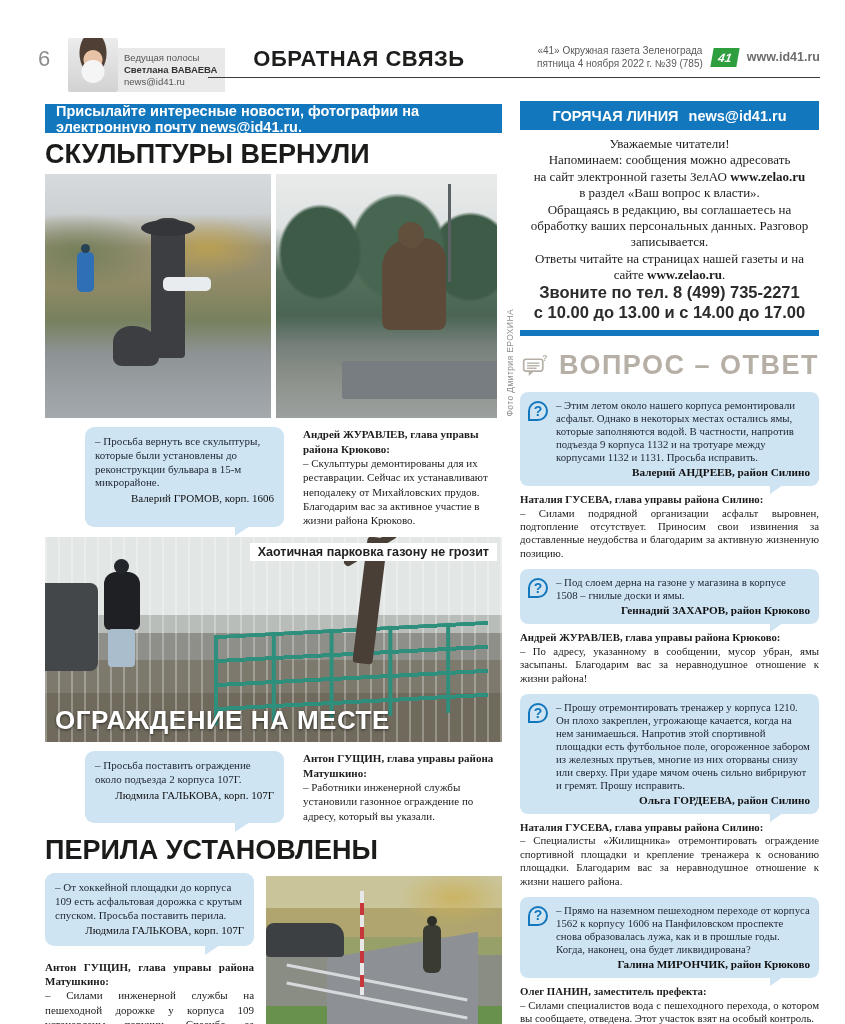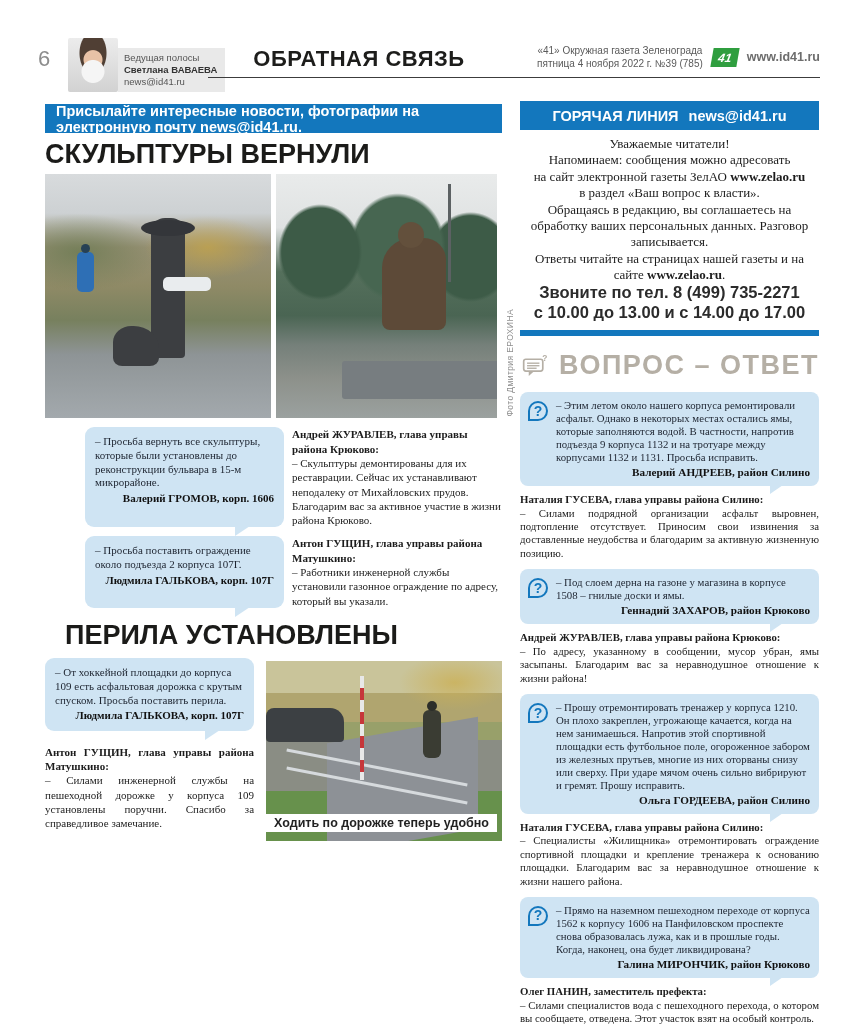--- a/index.html
+++ b/index.html
@@ -55,26 +55,26 @@
     background:
       radial-gradient(ellipse 70px 80px at 20% 32%, #3d5b47 0 55%, transparent 60%),
       radial-gradient(ellipse 80px 90px at 55% 30%, #476651 0 55%, transparent 60%),
       radial-gradient(ellipse 70px 75px at 88% 34%, #3d5b47 0 55%, transparent 60%),
       linear-gradient(180deg,#e9ebeb 0%,#dfe2e2 22%,#55705c 40%,#4a6553 58%,#75807a 70%,#8d918b 84%,#9ba19f 100%); }
   .ph-b .statue { position:absolute; left:48%; top:26%; width:64px; height:92px; background:#5d4a38; border-radius:30px 22px 8px 8px; }
   .ph-b .statue::before { content:""; position:absolute; left:16px; top:-16px; width:26px; height:26px; background:#63503c; border-radius:50%; }
   .ph-b .base { position:absolute; left:30%; bottom:8%; width:160px; height:38px; background:#777d80; border-radius:3px; }
   .ph-b .pole { position:absolute; left:78%; top:4%; width:3px; height:40%; background:#5c6163; }
 
-  .qa-row { display:flex; margin-top:9px; gap:8px;padding-left:40px; }
+  .qa-row { display:flex; margin-top:9px; gap:19px;padding-left:40px; }
   .bubble { position:relative; background:#cfe4f3; border-radius:9px; padding:8px 10px; width:199px;
     font-family:"Liberation Serif", serif; font-size:11px; color:#1d2430; line-height:1.24; }
   .bubble::after { content:""; position:absolute; right:34px; bottom:-9px; width:0; height:0;
     border-top:10px solid #cfe4f3; border-right:15px solid transparent; }
-  .bubble .author { font-weight:bold; text-align:right; margin-top:2px; color:#111; }
+  .bubble .author { font-weight:normal; text-align:right; margin-top:2px; color:#111; }
   .qa-answer { flex:1; font-family:"Liberation Serif", serif; font-size:11px; color:#1c1c1c; line-height:1.3; }
   .qa-answer .aname { font-weight:bold; }
 
   .ph-c { width:457px; height:205px; margin-top:10px;
     background:
       repeating-linear-gradient(90deg, rgba(255,255,255,.28) 0 2px, transparent 2px 13px),
       linear-gradient(180deg,#e2e6e5 0 38%,#b9bdb9 38% 47%,#8e8f88 47% 60%,#7d7a6d 60% 76%,#6f6a5c 76% 100%); }
   .ph-c .fence { position:absolute; left:37%; right:3%; top:44%; height:44%;
     background:
       repeating-linear-gradient(90deg, #2f8f7d 0 4px, transparent 4px 58px),
@@ -182,33 +182,42 @@
       <div class="bubble">
         <span>– Просьба вернуть все скульптуры, которые были установлены до реконструкции бульвара в 15-м микрорайоне.</span>
         <div class="author">Валерий ГРОМОВ, корп. 1606</div>
       </div>
       <div class="qa-answer">
         <span class="aname">Андрей ЖУРАВЛЕВ, глава управы района Крюково:</span>
         <div>– Скульптуры демонтированы для их реставрации. Сейчас их устанавливают неподалеку от Михайловских прудов. Благодарим вас за активное участие в жизни района Крюково.</div>
       </div>
     </div>
 
+    <div class="photo ph-c">
+      <div class="fence"></div>
+      <div class="trunk"></div>
+      <div class="woman"></div>
+      <div class="carL"></div>
+      <div class="photo-cap">Хаотичная парковка газону не грозит</div>
+      <div class="photo-head">ОГРАЖДЕНИЕ НА МЕСТЕ</div>
+
+    </div>
 
     <div class="qa-row">
       <div class="bubble">
         <span>– Просьба поставить ограждение около подъезда 2 корпуса 107Г.</span>
         <div class="author">Людмила ГАЛЬКОВА, корп. 107Г</div>
       </div>
       <div class="qa-answer">
         <span class="aname">Антон ГУЩИН, глава управы района Матушкино:</span>
         <div>– Работники инженерной службы установили газонное ограждение по адресу, который вы указали.</div>
       </div>
     </div>
 
-    <div class="headline" style="margin-top:13px;margin-left:20px;">ПЕРИЛА УСТАНОВЛЕНЫ</div>
+    <div class="headline" style="margin-top:13px;">ПЕРИЛА УСТАНОВЛЕНЫ</div>
 
     <div class="bottom-row">
       <div class="bottom-left">
         <div class="bubble">
           <span>– От хоккейной площадки до корпуса 109 есть асфальтовая дорожка с крутым спуском. Просьба поставить перила.</span>
           <div class="author">Людмила ГАЛЬКОВА, корп. 107Г</div>
         </div>
         <div class="qa-answer">
           <span class="aname">Антон ГУЩИН, глава управы района Матушкино:</span>
           <div>– Силами инженерной службы на пешеходной дорожке у корпуса 109 установлены поручни. Спасибо за справедливое замечание.</div>

